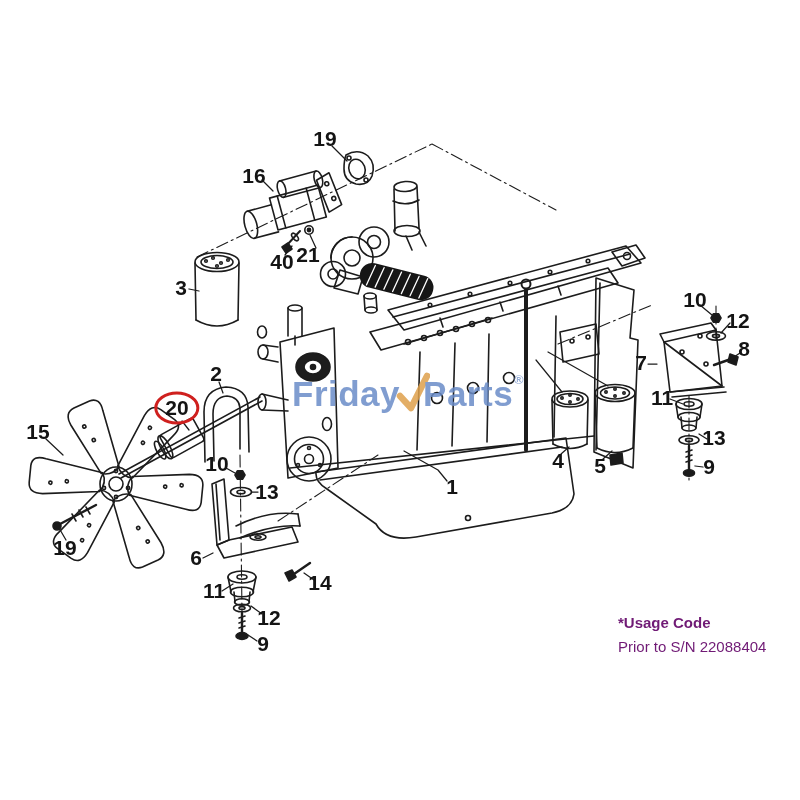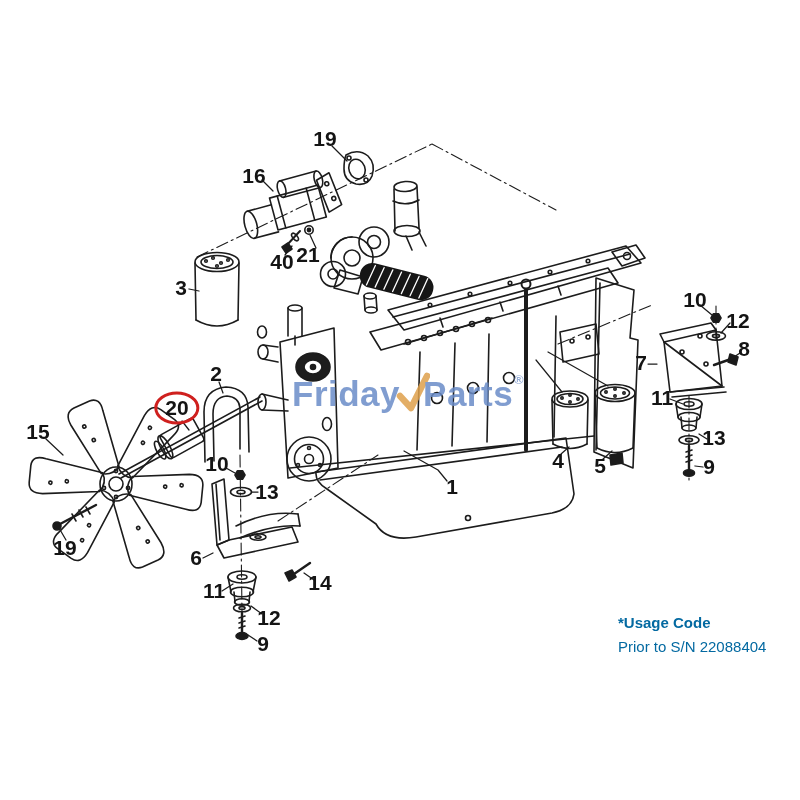--- a/index.html
+++ b/index.html
@@ -12,21 +12,21 @@
            white-space:nowrap;}
   .callout.highlighted{border:3px solid var(--highlight,#cf201e);
            border-radius:50%;padding:1px 8px 2px 8px;background:transparent;}
   .watermark{position:absolute;left:292px;top:372px;z-index:10;
            font-weight:bold;font-size:35px;line-height:1;white-space:nowrap;
            color:var(--brand-blue,#6a8cc8);opacity:.85;letter-spacing:.5px;text-align:center;}
   .watermark .swoosh{vertical-align:-6px;margin:0 -7px 0 -4px;}
   .watermark .reg{font-size:13px;vertical-align:22px;margin-left:1px;
            color:var(--brand-blue,#6a8cc8);opacity:.8;}
   .footnote{position:absolute;left:618px;top:611px;z-index:6;
-           font-size:15px;line-height:1.6;color:#0369a1;}
+           font-size:15px;line-height:1.6;color:#701a75;}
   .footnote .l1{font-weight:bold;}
 </style>
 </head>
 <body>
 
 <svg class="art" width="800" height="800" viewBox="0 0 800 800">
   <g fill="none" stroke="#1c1c1c" stroke-width="1.6" stroke-linecap="round" stroke-linejoin="round">
 
     <g stroke-width="1.1" stroke-dasharray="12 4 2 4">
       <path d="M 197,257 L 432,144"></path>

